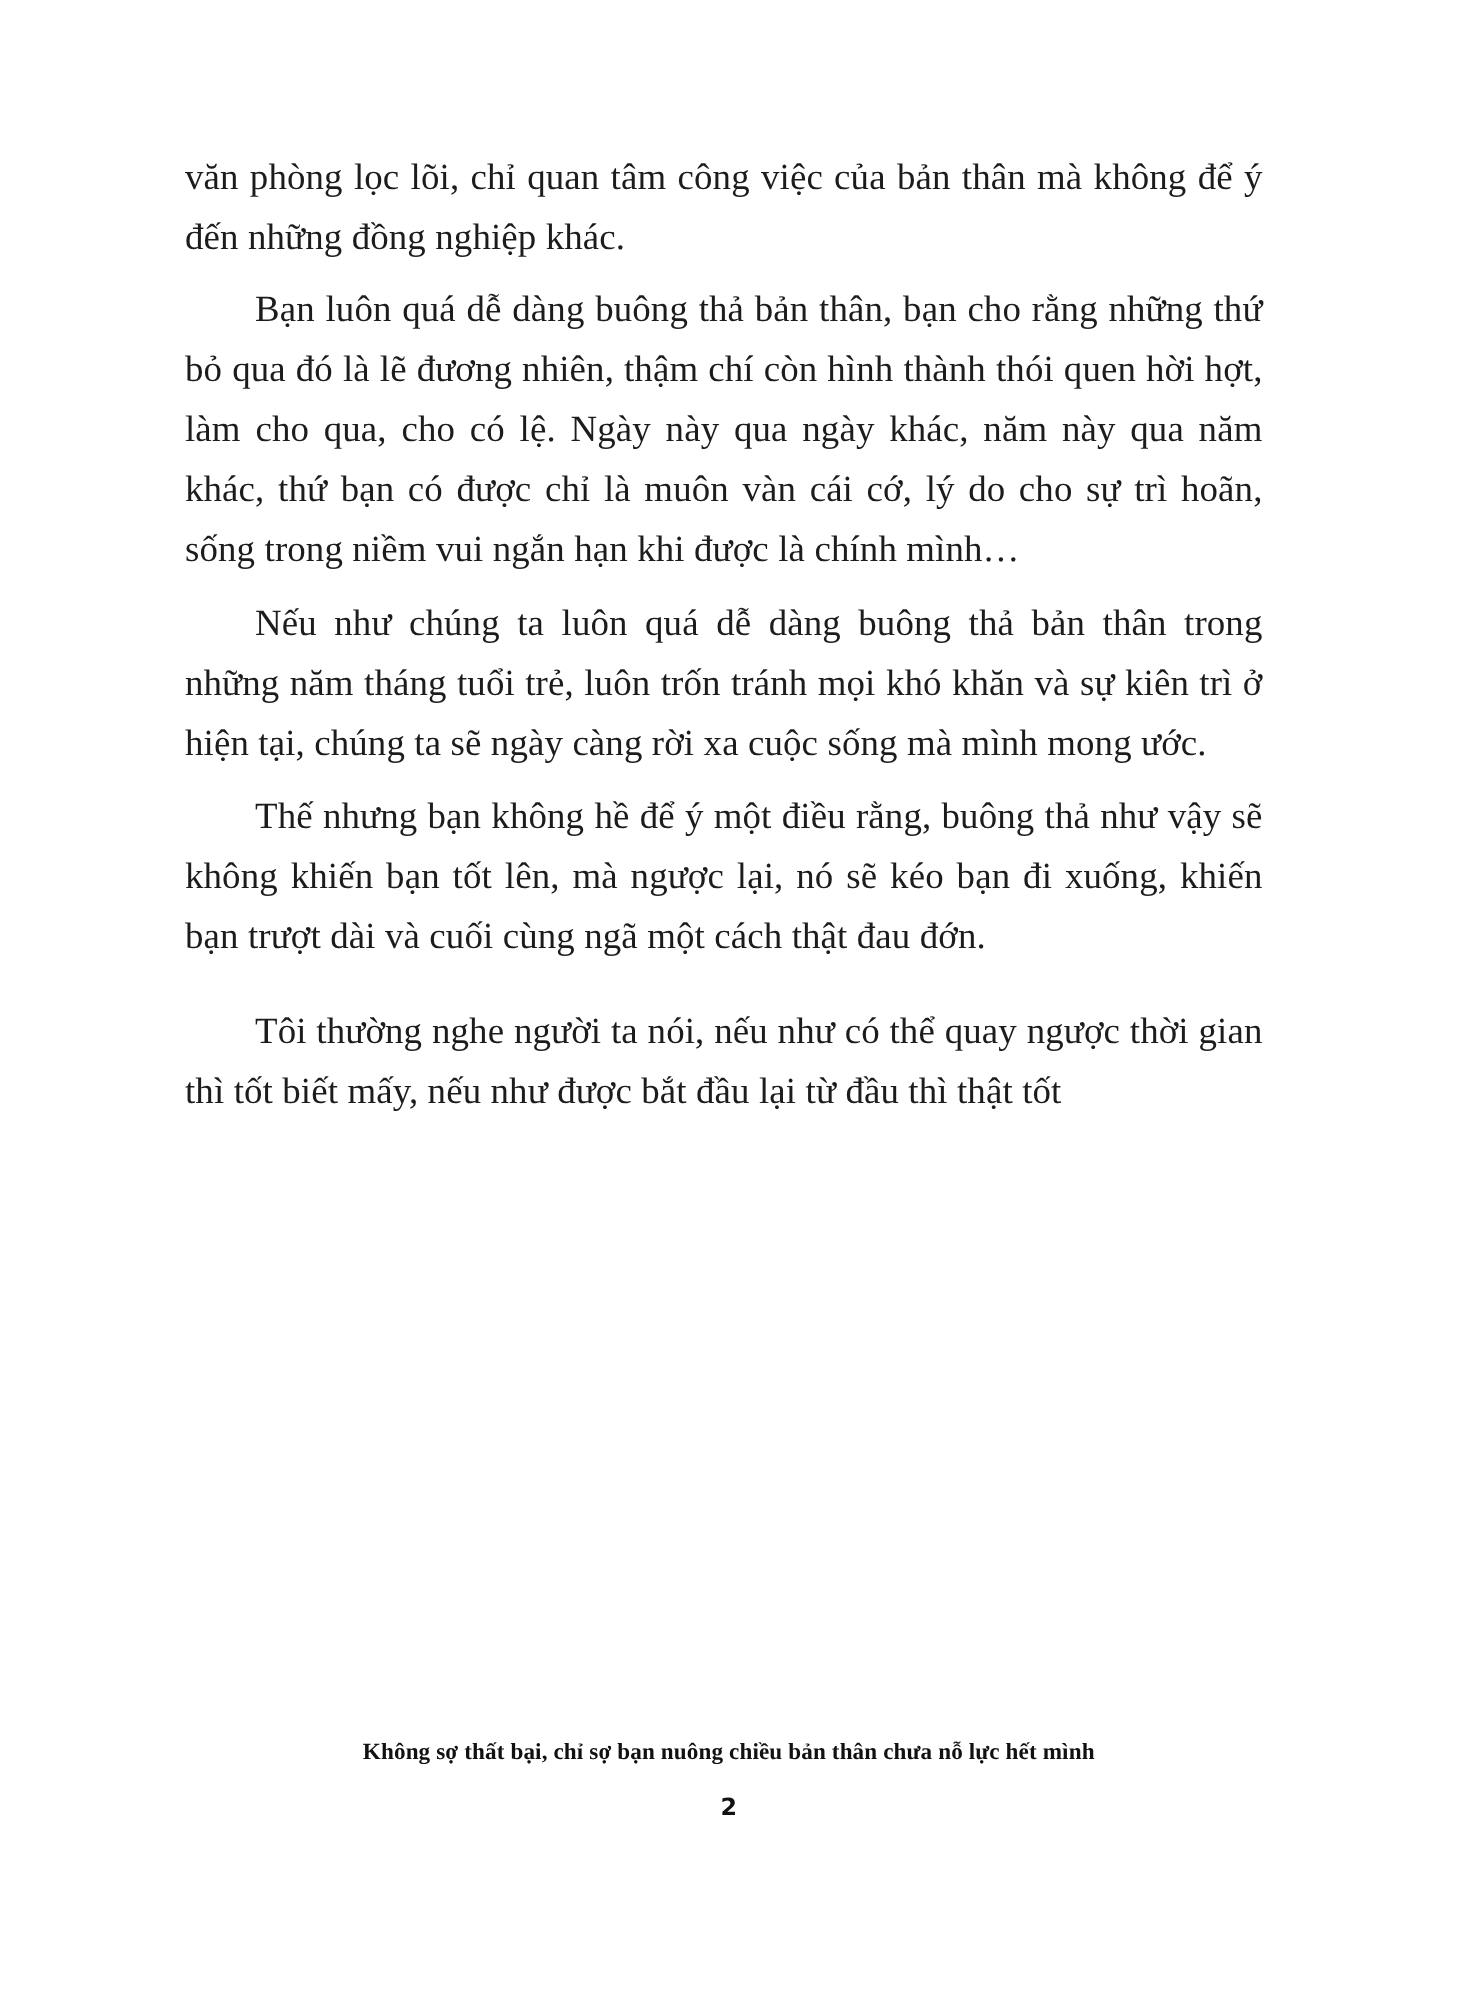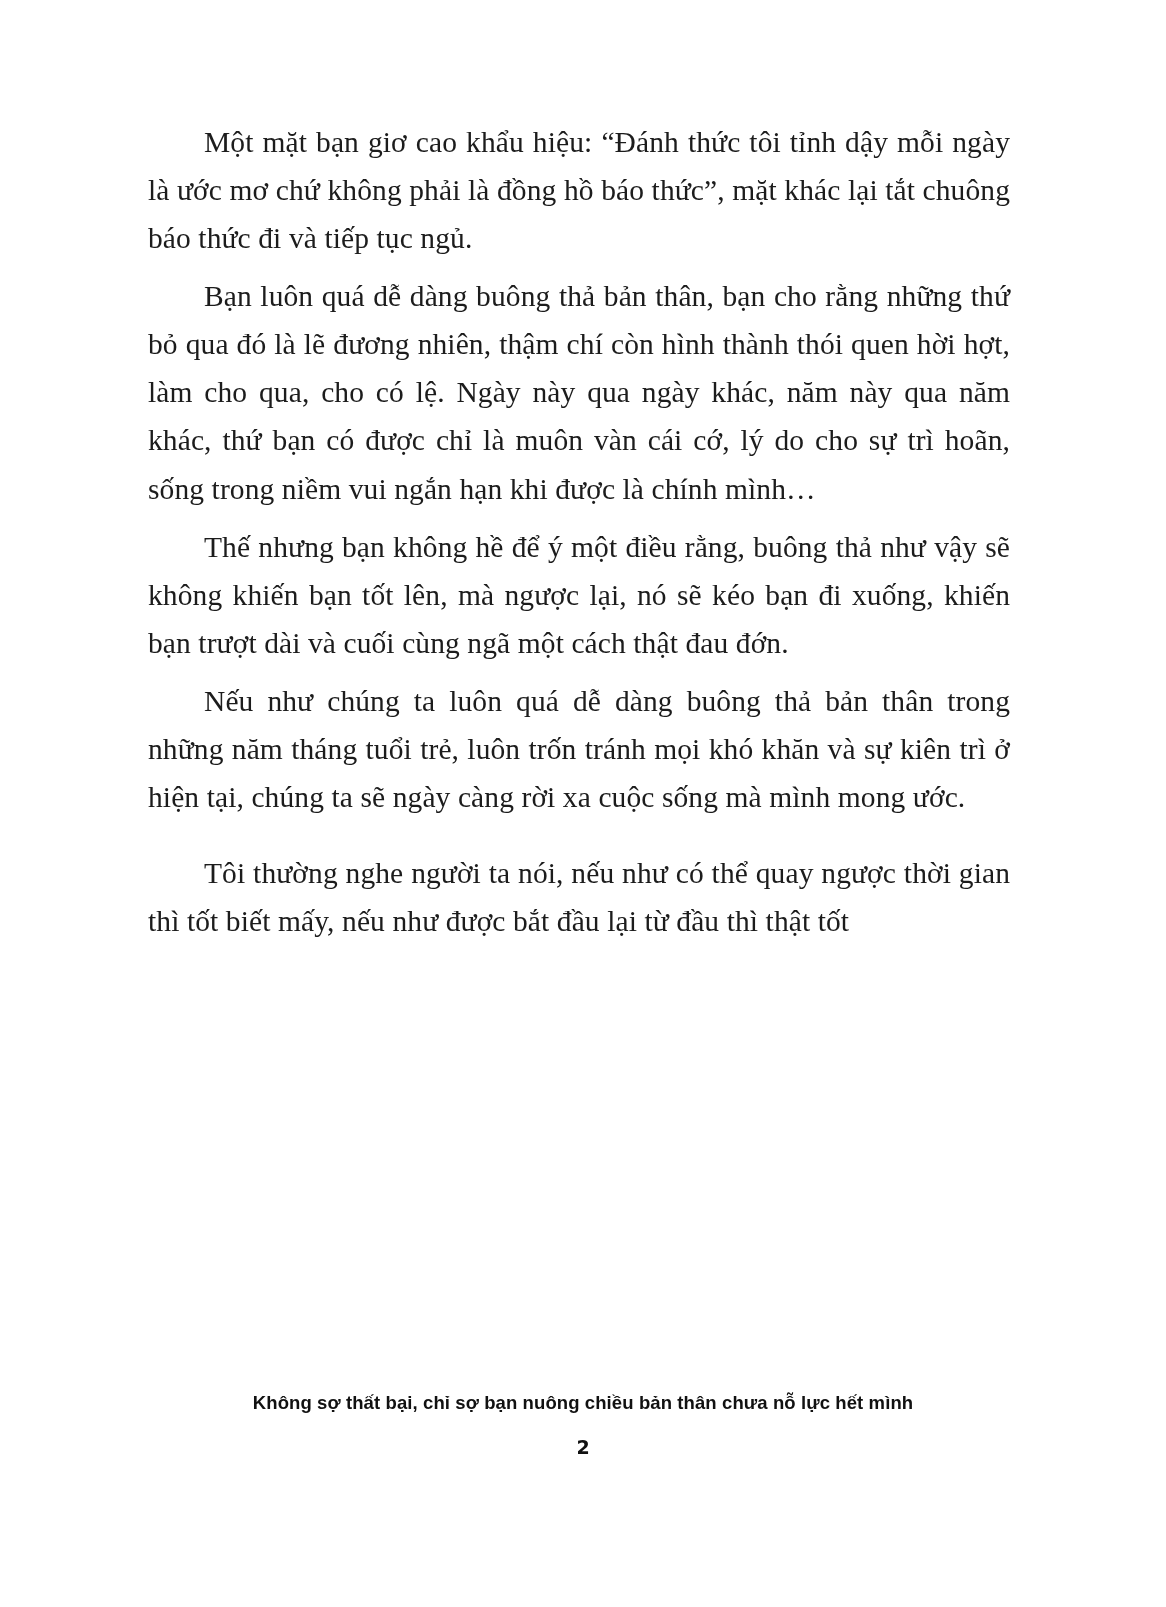--- a/index.html
+++ b/index.html
@@ -46,21 +46,21 @@
     margin-top: 28px;
   }
   .footer {
     position: absolute;
     left: 0;
     top: 1392px;
     width: 1166px;
     text-align: center;
   }
   .footer-title {
-    font-family: Liberation Sans, sans-serif;
+    font-family: Liberation Serif, serif;
     font-size: 18.5px;
     font-weight: bold;
     color: #111111;
     letter-spacing: 0.1px;
     margin: 0;
     text-align: center;
   }
   .footer-page {
     font-family: "DejaVu Sans", sans-serif;
     font-size: 19px;
@@ -68,24 +68,24 @@
     color: #111111;
     margin: 22px 0 0 0;
   }
 </style>
 </head>
 <body>
 
 <div class="page">
 
   <div class="content">
-    <p class="para indent">Một mặt bạn giơ cao khẩu hiệu: “Đánh thức tôi tỉnh dậy mỗi ngày là ước mơ chứ không phải là đồng hồ báo thức”, mặt khác lại tắt chuông báo thức đi và tiếp tục ngủ.</p>
+    <p class="para">văn phòng lọc lõi, chỉ quan tâm công việc của bản thân mà không để ý đến những đồng nghiệp khác.</p>
     <p class="para indent">Bạn luôn quá dễ dàng buông thả bản thân, bạn cho rằng những thứ bỏ qua đó là lẽ đương nhiên, thậm chí còn hình thành thói quen hời hợt, làm cho qua, cho có lệ. Ngày này qua ngày khác, năm này qua năm khác, thứ bạn có được chỉ là muôn vàn cái cớ, lý do cho sự trì hoãn, sống trong niềm vui ngắn hạn khi được là chính mình…</p>
+    <p class="para indent">Nếu như chúng ta luôn quá dễ dàng buông thả bản thân trong những năm tháng tuổi trẻ, luôn trốn tránh mọi khó khăn và sự kiên trì ở hiện tại, chúng ta sẽ ngày càng rời xa cuộc sống mà mình mong ước.</p>
     <p class="para indent">Thế nhưng bạn không hề để ý một điều rằng, buông thả như vậy sẽ không khiến bạn tốt lên, mà ngược lại, nó sẽ kéo bạn đi xuống, khiến bạn trượt dài và cuối cùng ngã một cách thật đau đớn.</p>
-    <p class="para indent">Nếu như chúng ta luôn quá dễ dàng buông thả bản thân trong những năm tháng tuổi trẻ, luôn trốn tránh mọi khó khăn và sự kiên trì ở hiện tại, chúng ta sẽ ngày càng rời xa cuộc sống mà mình mong ước.</p>
     <p class="para indent last">Tôi thường nghe người ta nói, nếu như có thể quay ngược thời gian thì tốt biết mấy, nếu như được bắt đầu lại từ đầu thì thật tốt</p>
   </div>
 
   <div class="footer">
     <p class="footer-title">Không sợ thất bại, chỉ sợ bạn nuông chiều bản thân chưa nỗ lực hết mình</p>
     <p class="footer-page">2</p>
   </div>
 
 </div>
 

